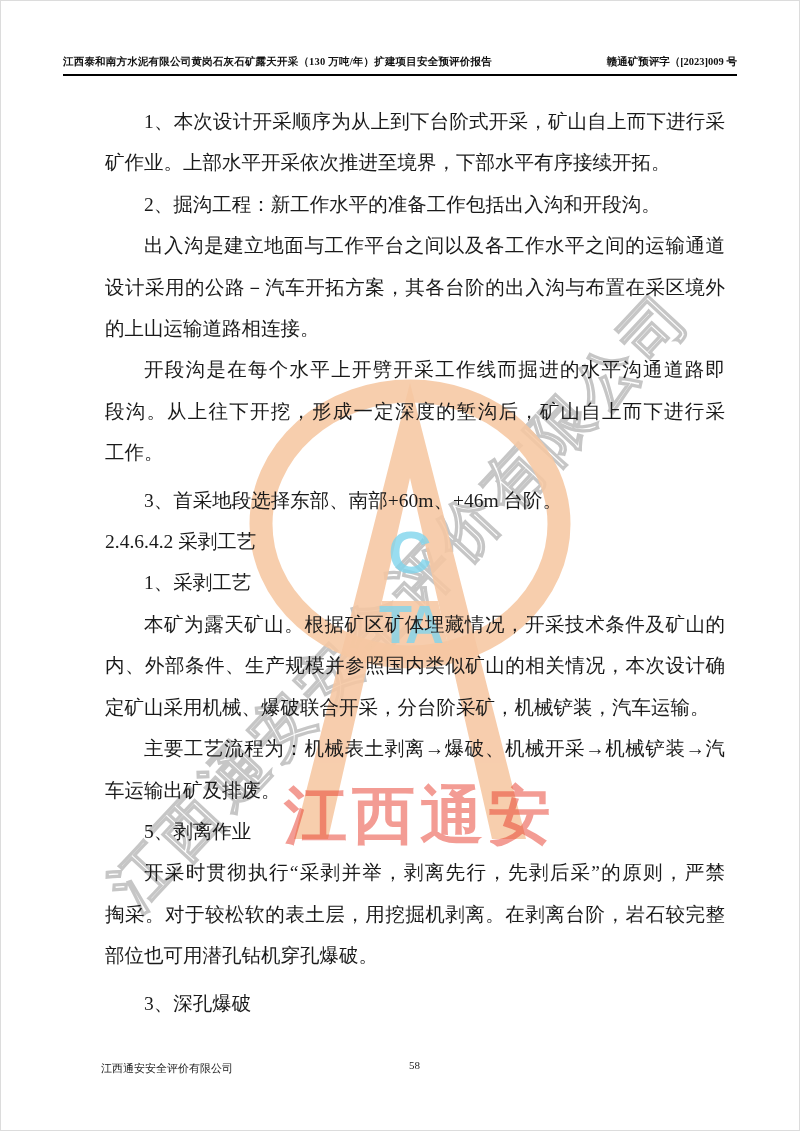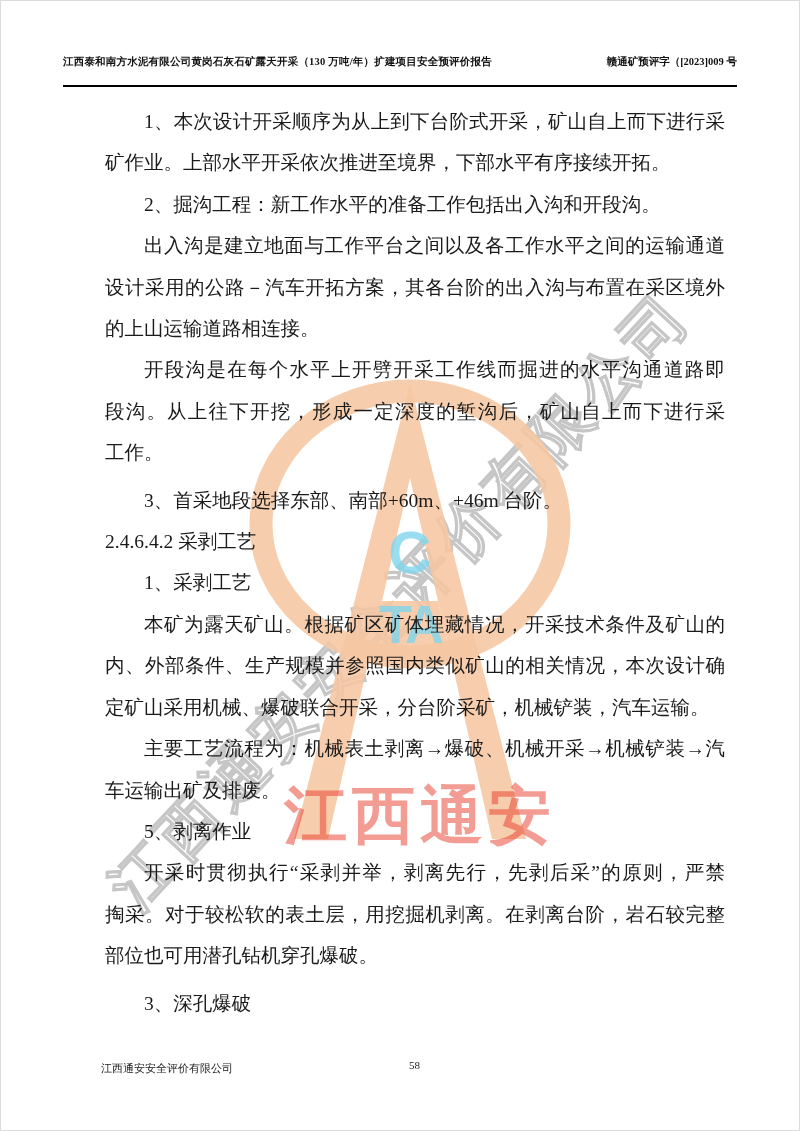--- a/index.html
+++ b/index.html
@@ -11,21 +11,21 @@
     box-sizing:border-box;
     overflow:hidden;
     font-family:"Liberation Serif","DejaVu Serif",serif;
     color:#1a1a1a;
   }
   
   .header{
     position:absolute;top:54px;left:62px;right:62px;
     display:flex;justify-content:space-between;align-items:flex-end;
     font-size:10.5px;font-weight:bold;color:#111;
-    padding-bottom:16px;border-bottom:2px solid #000;
+    padding-bottom:5px;border-bottom:2px solid #000;
     z-index:2;
   }
   .header .hl{letter-spacing:0.2px;}
   .header .hr{white-space:nowrap;margin-left:12px;}
   
   .content{
     position:absolute;top:100px;left:104px;width:620px;
     font-size:19.5px;line-height:41.4px;
     z-index:1;
   }

